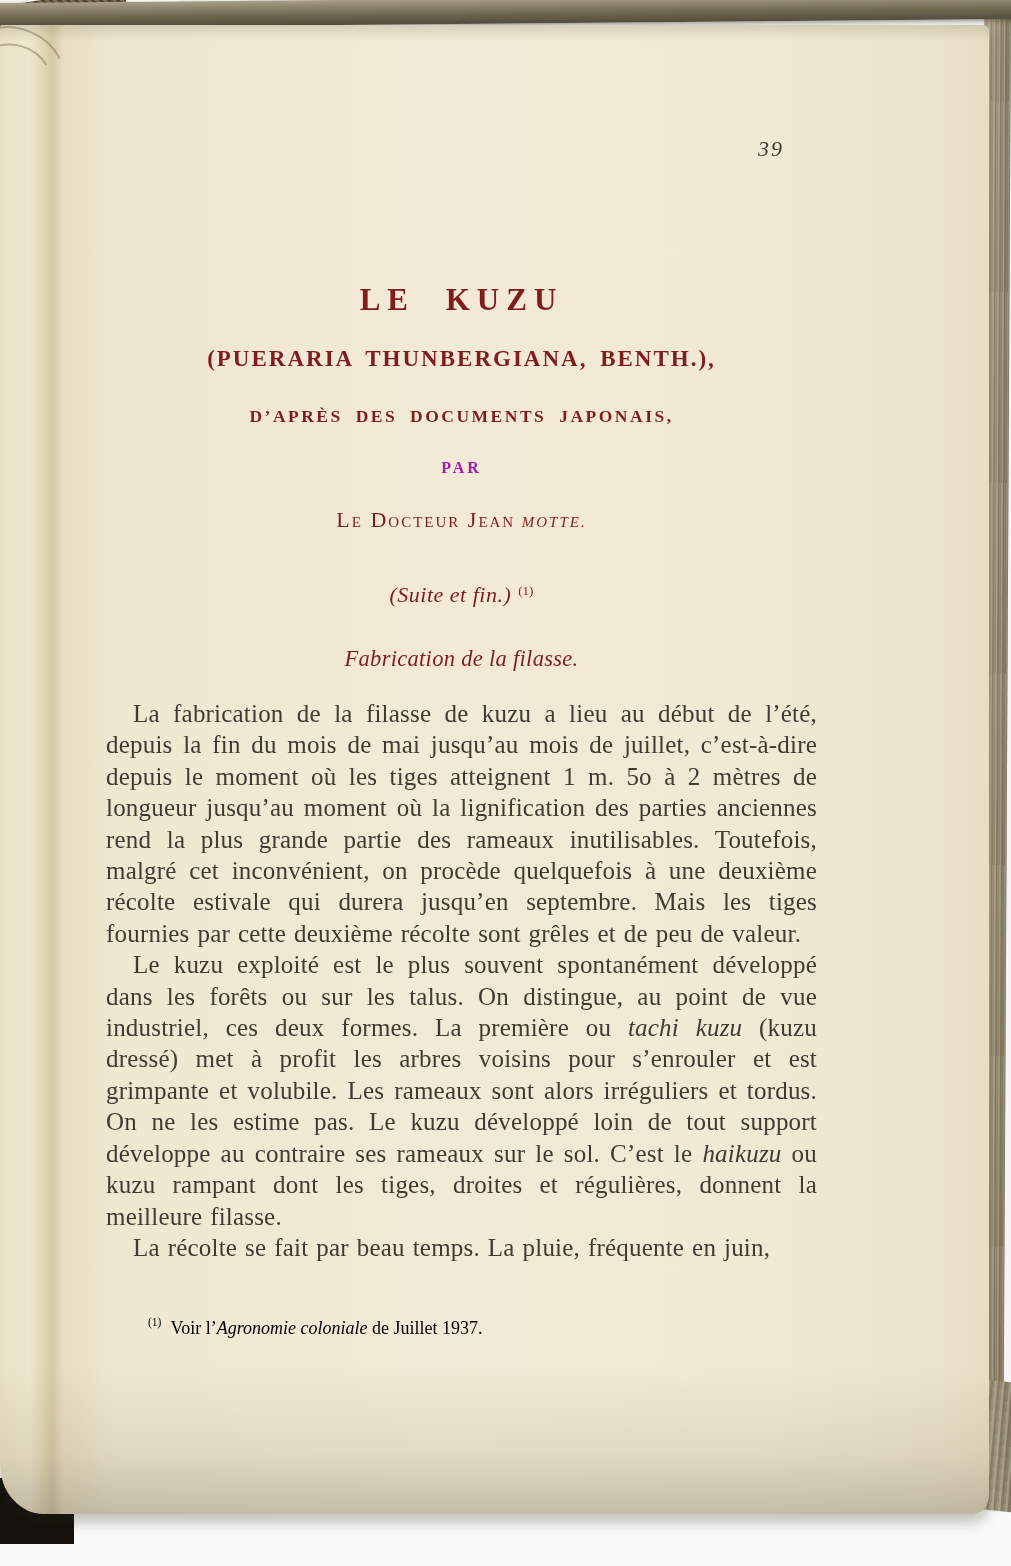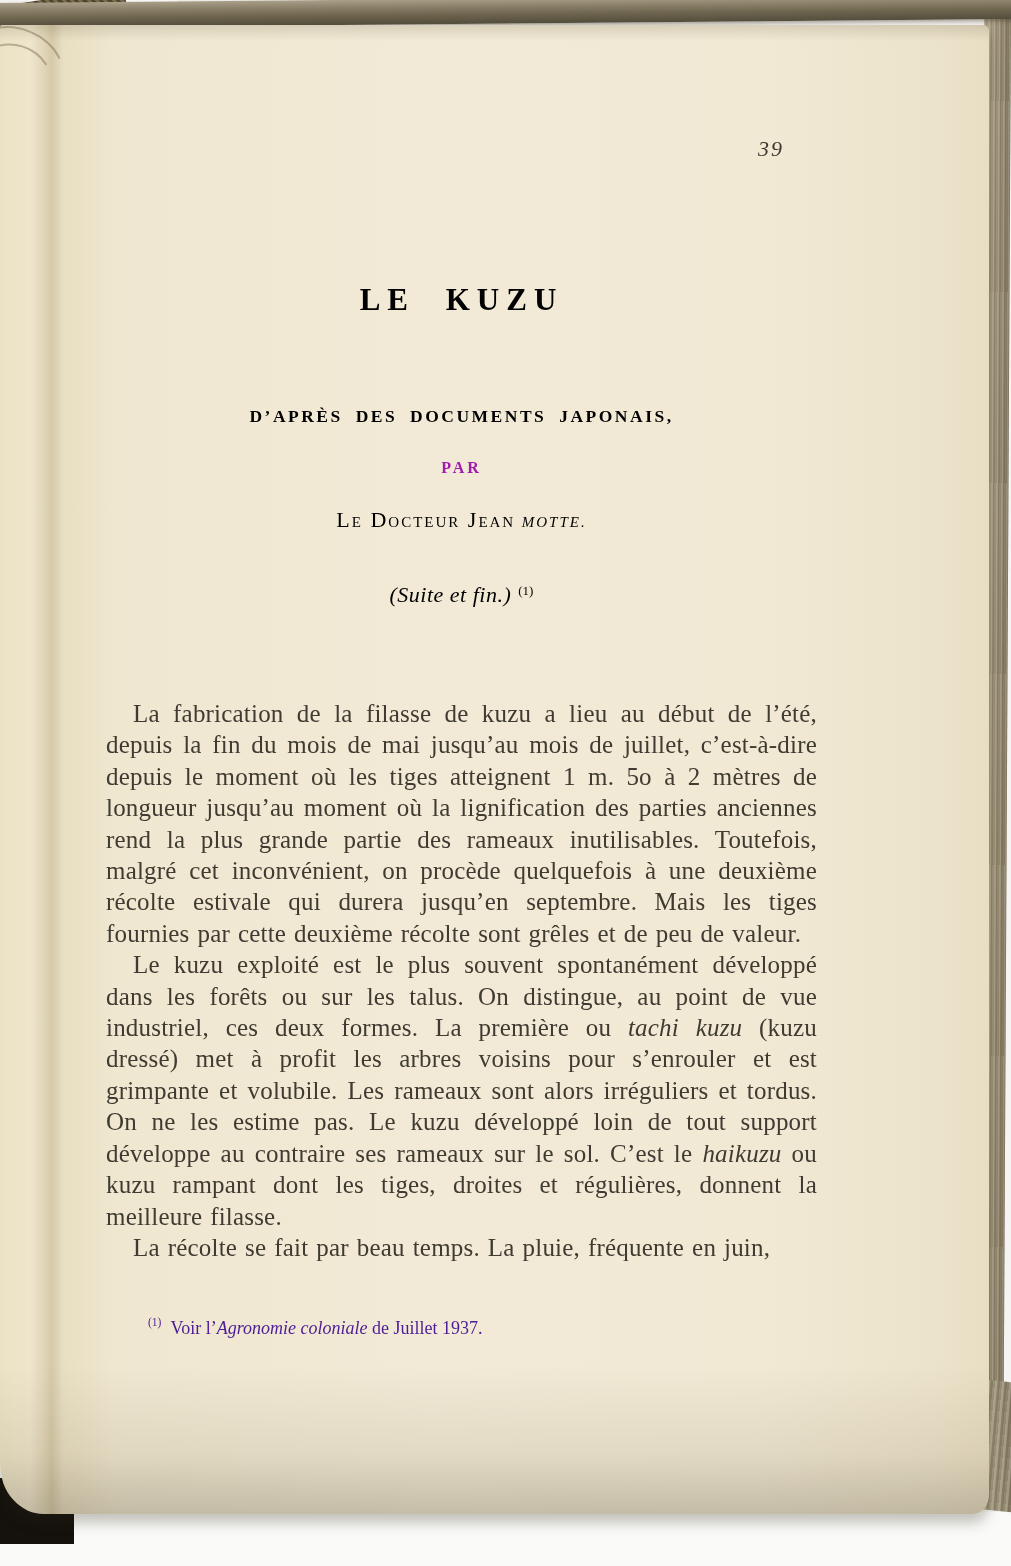--- a/index.html
+++ b/index.html
@@ -49,40 +49,40 @@
   .page::after{
     content:"";position:absolute;inset:0;border-radius:inherit;pointer-events:none;
     background:linear-gradient(180deg,rgba(80,70,45,.16) 0,rgba(80,70,45,0) 16px,rgba(0,0,0,0) 90%,rgba(90,75,45,.10) 96%,rgba(70,60,40,.26) 100%);
   }
   .curl{position:absolute;border:2px solid rgba(120,105,75,.45);border-color:rgba(120,105,75,.45) transparent transparent transparent;border-radius:50%;z-index:5;}
   .curl.c1{left:-34px;top:28px;width:96px;height:74px;transform:rotate(24deg);}
   .curl.c2{left:-26px;top:44px;width:74px;height:62px;transform:rotate(18deg);}
   
   .content{position:absolute;inset:0;z-index:6;}
   .pagenum{position:absolute;left:758px;top:136px;font-size:22px;letter-spacing:2px;color:#3e3930;font-style:italic;}
-  .centerline{position:absolute;left:106px;width:711px;text-align:center;color:#000000;}
+  .centerline{position:absolute;left:106px;width:711px;text-align:center;color:#7f1d1d;}
   .title{top:282px;font-size:31px;font-weight:bold;letter-spacing:7px;word-spacing:16px;}
   .subtitle{top:346px;font-size:23px;font-weight:bold;letter-spacing:2px;word-spacing:5px;}
   .subtitle2{top:406px;font-size:17.5px;font-weight:bold;letter-spacing:2.5px;word-spacing:6px;}
   .par{top:459px;font-size:16px;letter-spacing:3px;font-weight:bold;color:#a21caf;}
   .author{top:507px;font-size:22px;letter-spacing:1px;}
   .author .sc{font-variant:small-caps;letter-spacing:2px;}
   .author .an{font-size:15px;letter-spacing:2px;font-style:italic;}
   .cont{top:582px;font-size:22px;}
   .cont .it{font-style:italic;letter-spacing:.5px;}
   .cont sup{font-size:13px;margin-left:7px;letter-spacing:0;position:relative;top:1px;font-style:normal;}
   .heading{top:646px;font-size:22.5px;font-style:italic;letter-spacing:.3px;}
   .body{
     position:absolute;left:106px;top:698px;width:711px;
     font-size:25px;line-height:31.4px;text-align:justify;color:#403b32;
     letter-spacing:.2px;word-spacing:1.5px;
   }
   .body p{margin:0;text-indent:27px;}
   .body .it{font-style:italic;}
-  .footnote{position:absolute;left:148px;top:1317px;font-size:18px;color:#4c1d95;}
+  .footnote{position:absolute;left:148px;top:1317px;font-size:18px;color:#000000;}
   .footnote sup{font-size:11.5px;margin-right:5px;position:relative;top:-1px;}
   .footnote .it{font-style:italic;}
   .watermark{
     position:absolute;right:16px;top:1603px;z-index:7;
     font-family:"Liberation Sans","DejaVu Sans",sans-serif;
     font-size:17px;color:#8a8a88;letter-spacing:.2px;
   }
 </style>
 </head>
 <body>
@@ -99,32 +99,34 @@
 
   <div class="page"></div>
   <div class="curl c1"></div>
   <div class="curl c2"></div>
 
   <div class="content">
 
     <div class="pagenum">39</div>
 
     <div class="centerline title">LE KUZU</div>
+    <div class="centerline subtitle">(PUERARIA THUNBERGIANA, BENTH.),</div>
     <div class="centerline subtitle2">D’APRÈS DES DOCUMENTS JAPONAIS,</div>
     <div class="centerline par">PAR</div>
 
     <div class="centerline author">
       <span class="sc">Le Docteur Jean</span>
       <span class="an">MOTTE.</span>
     </div>
 
     <div class="centerline cont">
       <span class="it">(Suite et fin.)</span><sup>(1)</sup>
     </div>
 
+    <div class="centerline heading">Fabrication de la filasse.</div>
 
     <div class="body">
       <p><span>La fabrication de la filasse de kuzu a lieu au début de l’été, depuis la fin du mois de mai jusqu’au mois de juillet, c’est-à-dire depuis le moment où les tiges atteignent 1 m. 5o à 2 mètres de longueur jusqu’au moment où la lignification des parties anciennes rend la plus grande partie des rameaux inutilisables. Toutefois, malgré cet inconvénient, on procède quelquefois à une deuxième récolte estivale qui durera jusqu’en septembre. Mais les tiges fournies par cette deuxième récolte sont grêles et de peu de valeur.</span></p>
       <p><span>Le kuzu exploité est le plus souvent spontanément développé dans les forêts ou sur les talus. On distingue, au point de vue industriel, ces deux formes. La première ou </span><span class="it">tachi kuzu</span><span> (kuzu dressé) met à profit les arbres voisins pour s’enrouler et est grimpante et volubile. Les rameaux sont alors irréguliers et tordus. On ne les estime pas. Le kuzu développé loin de tout support développe au contraire ses rameaux sur le sol. C’est le </span><span class="it">haikuzu</span><span> ou kuzu rampant dont les tiges, droites et régulières, donnent la meilleure filasse.</span></p>
       <p><span>La récolte se fait par beau temps. La pluie, fréquente en juin,</span></p>
     </div>
 
     <div class="footnote">
       <sup>(1)</sup><span> Voir l’</span><span class="it">Agronomie coloniale</span><span> de Juillet 1937.</span>
     </div>

